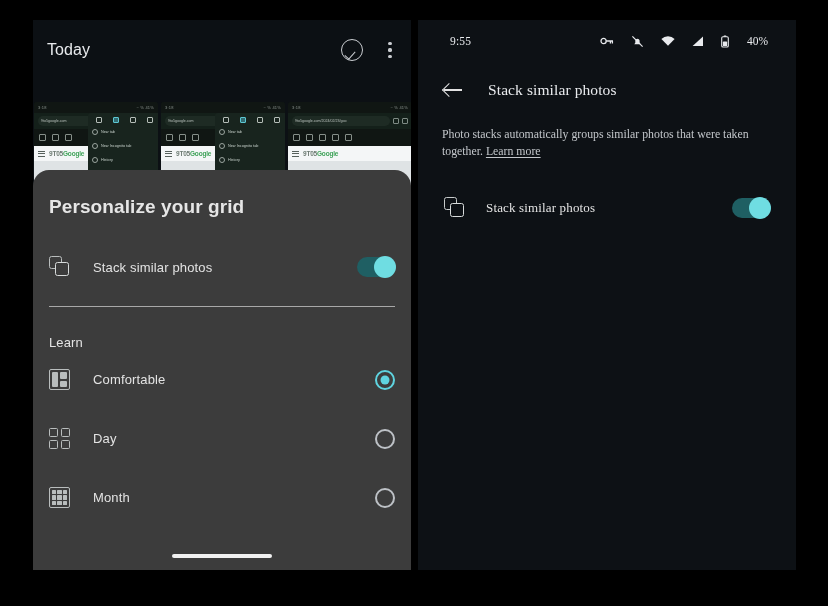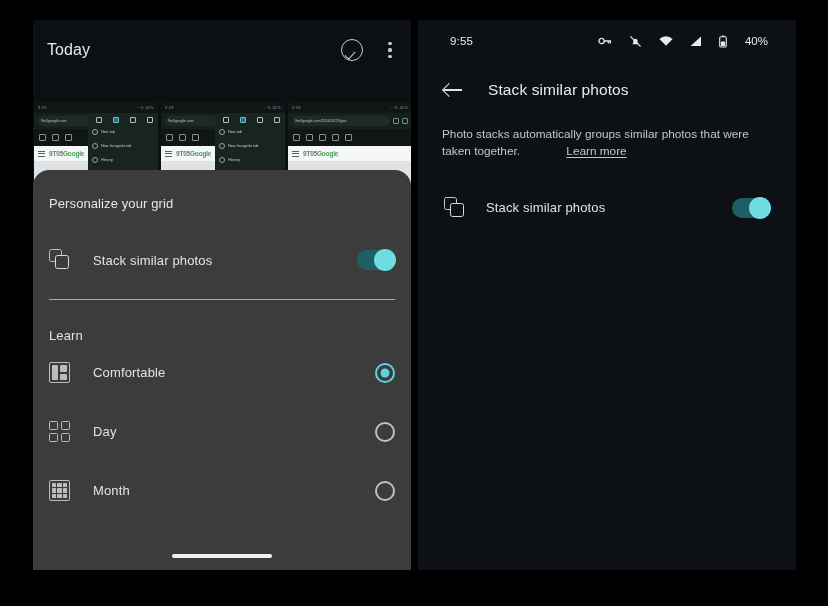--- a/index.html
+++ b/index.html
@@ -21,21 +21,21 @@
 
   
   .phone {
     position: absolute;
     top: 20px;
     width: 378px;
     height: 550px;
     overflow: hidden;
   }
   .phone-left  { left: 33px;  background: #0c1014; }
-  .phone-right { left: 418px; background: #0d1115; }
+  .phone-right { left: 418px; background: #0d1115; font-family: Liberation Serif, serif; }
 
   
   .today-bar {
     position: relative;
     height: 60px;
     display: flex;
     align-items: center;
     padding: 0 12px 0 14px;
     background: #0c1014;
   }
@@ -205,24 +205,25 @@
   .sheet {
     position: absolute;
     left: 0; bottom: 0;
     width: 378px;
     height: 400px;
     background: #3c3c3c;
     border-radius: 16px 16px 0 0;
     padding: 0 14px;
   }
   .sheet-title {
-    font-size: 13px;
+    font-size: 19px;
     color: #e6e6e6;
     padding: 26px 0 0 2px;
     letter-spacing: 0.1px;
+    font-weight: bold;
   }
   .row {
     display: flex;
     align-items: center;
     height: 58px;
     padding: 0 2px;
   }
   .row .lead {
     width: 44px;
     display: flex;
@@ -418,21 +419,20 @@
   .detail-desc {
     padding: 8px 26px 0 24px;
     font-size: 11.8px;
     line-height: 1.42;
     color: #c3c7cb;
   }
   .detail-desc .learn {
     color: #c3c7cb;
     text-decoration: underline;
     text-underline-offset: 2px;
-    margin-left: 43px;
   }
 
   .detail-row {
     display: flex;
     align-items: center;
     height: 56px;
     padding: 0 26px 0 26px;
     margin-top: 20px;
   }
   .detail-row .lead { width: 42px; display: flex; align-items: center; }

